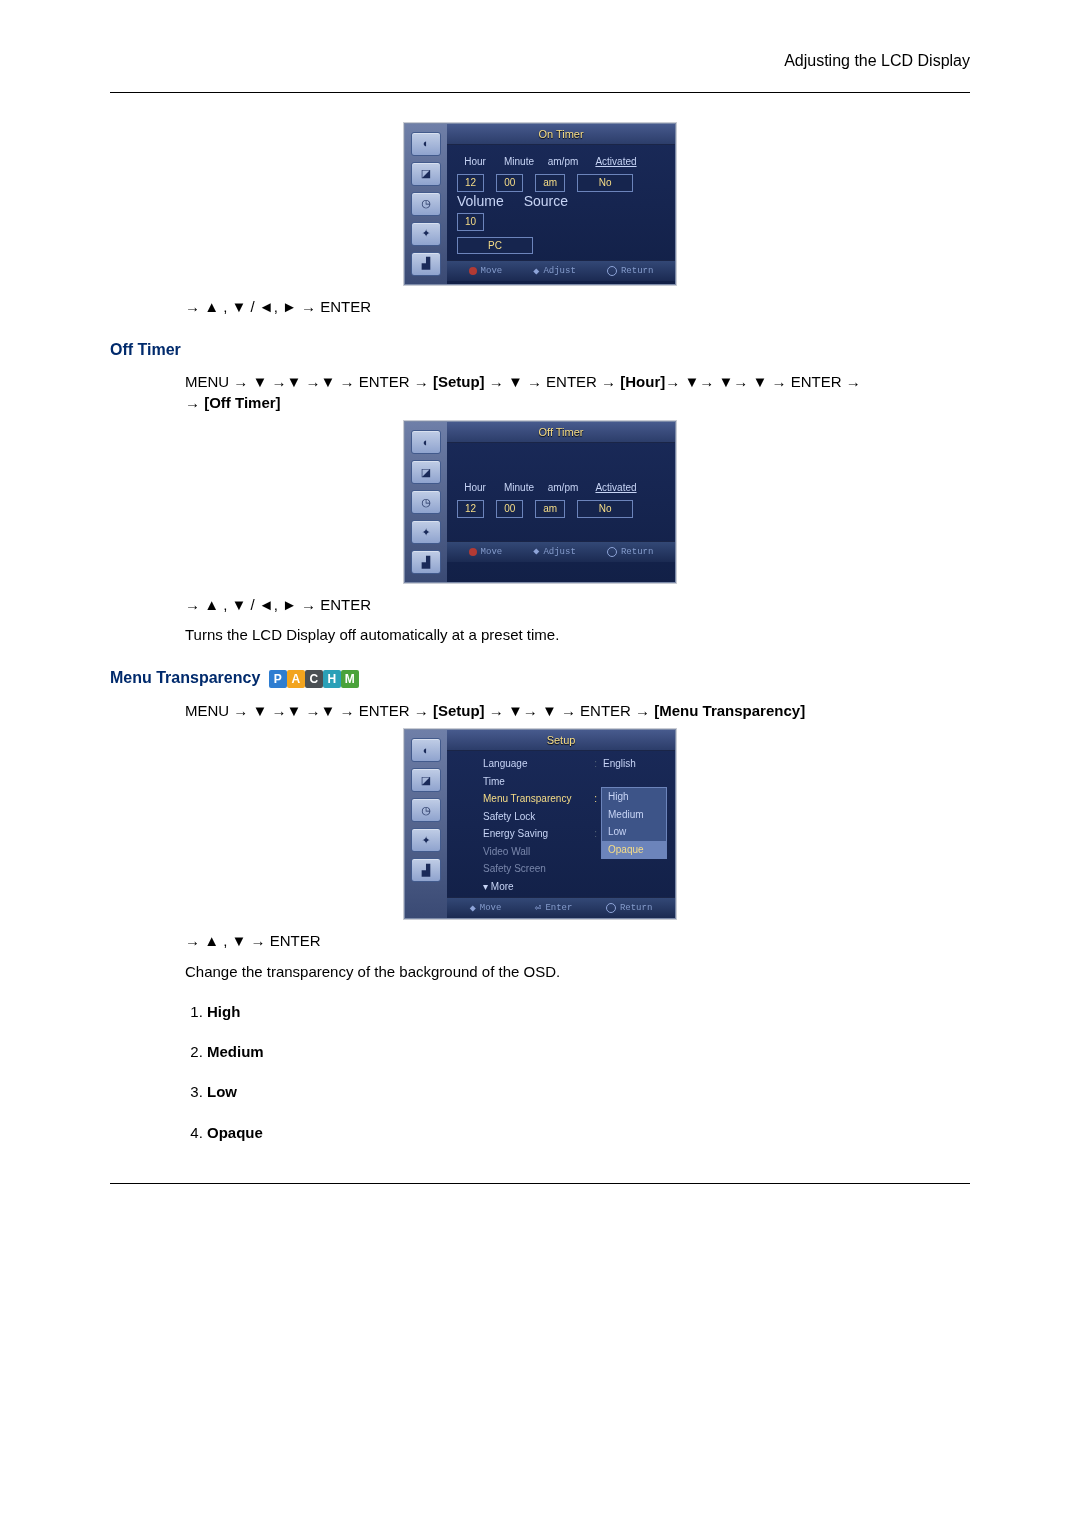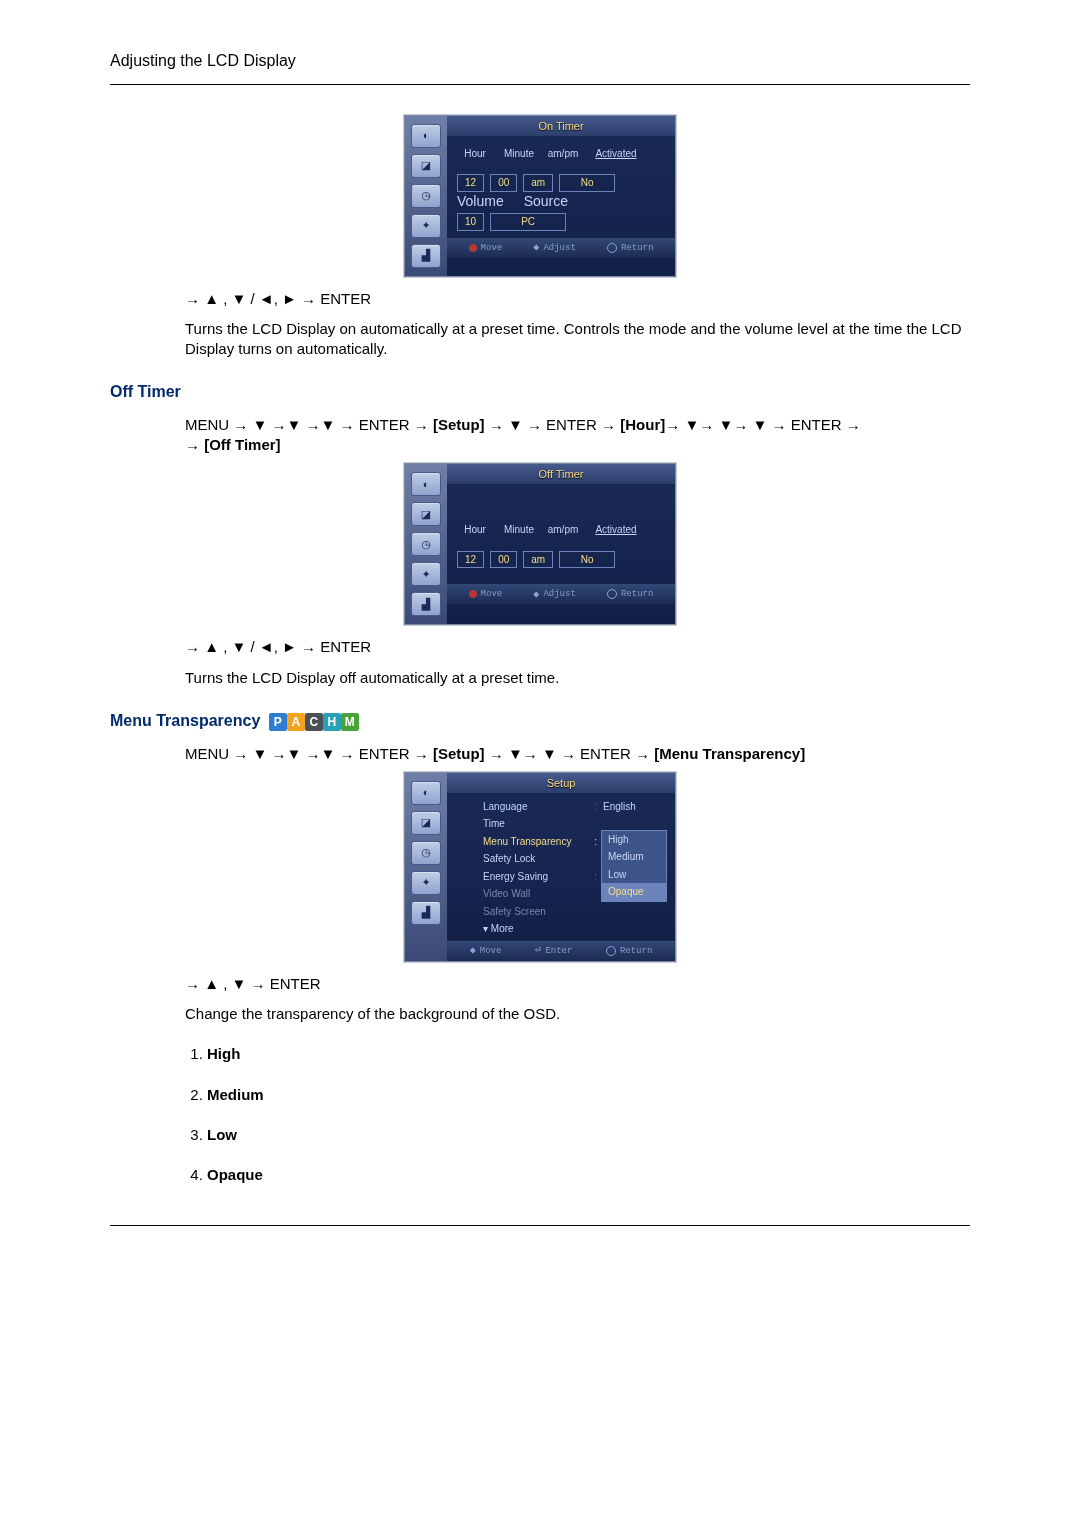--- a/index.html
+++ b/index.html
@@ -10,23 +10,23 @@
     color: #000;
     line-height: 1.35;
   }
   .page {
     width: 1080px;
     margin: 0 auto;
     padding: 50px 110px 90px 110px;
     box-sizing: border-box;
   }
   .header-title {
-    text-align: left;
+    text-align: right;
     font-size: 16px;
-    margin-bottom: 12px;
+    margin-bottom: 20px;
   }
   .rule {
     border: none;
     border-top: 1.5px solid #000;
     margin: 0 0 30px 0;
   }
   .bottom-rule {
     border: none;
     border-top: 1.5px solid #000;
     margin: 40px 0 0 0;
@@ -99,31 +99,31 @@
   }
   .osd-pad { height: 28px; }
   .time-row-labels {
     display:flex; gap:12px;
     font-size:10px; color:#c7d4f5;
     padding-left:2px;
   }
   .time-row-labels span { width:32px; text-align:center; }
   .time-row-labels .act { width:50px;text-decoration:underline; }
   .time-row {
-    display:flex; gap:6px; margin-top:14px; align-items:center;
+    display:flex; gap:12px; margin-top:6px; align-items:center;
   }
   .cell {
     padding:1px 7px;
     border:1px solid #6c84bb;
     background:#16254e;
     color:#f6dd87;
     font-size:10px;
   }
   .vol-row { display:flex; gap:20px; font-size:14px; color:#c7d4f5;}
-  .vol-vals { display:flex; gap:6px; margin-top:3px; align-items:flex-end;}
+  .vol-vals { display:flex; gap:6px; margin-top:3px; align-items:flex-start;flex-direction:column;}
   .cell-wide { width:60px; text-align:center; }
   .osd-footer {
     height: 20px;
     background: linear-gradient(#334876, #1b2a52);
     display:flex;
     justify-content: space-around;
     align-items:center;
     font-size:9px;
     color:#859ccc;
     border-top:1px solid #1a2547;
@@ -230,21 +230,20 @@
               <span class="ring"></span>
               <span>Return</span>
             </span>
         </div>
       </div>
     </div>
   </div>
 
   <div class="section-indent">
     <div class="nav-line">→ ▲ , ▼ / ◄, ► → ENTER</div>
-    <div class="para">Turns the LCD Display on automatically at a preset time. Controls the mode and the volume level at the time the LCD Display turns on automatically.</div>
   </div>
 
   <div class="sec-heading">Off Timer</div>
   <div class="section-indent">
     <div class="nav-line">
       <span>MENU → ▼ →▼ →▼ → ENTER → </span><span class="menu-bold">[Setup]</span><span> → ▼ → ENTER → </span><span class="menu-bold">[Hour]</span><span>→ ▼→ ▼→ ▼ → ENTER → </span><br>→ <span class="menu-bold">[Off Timer]</span>
     </div>
   </div>
 
   <div class="osd">

